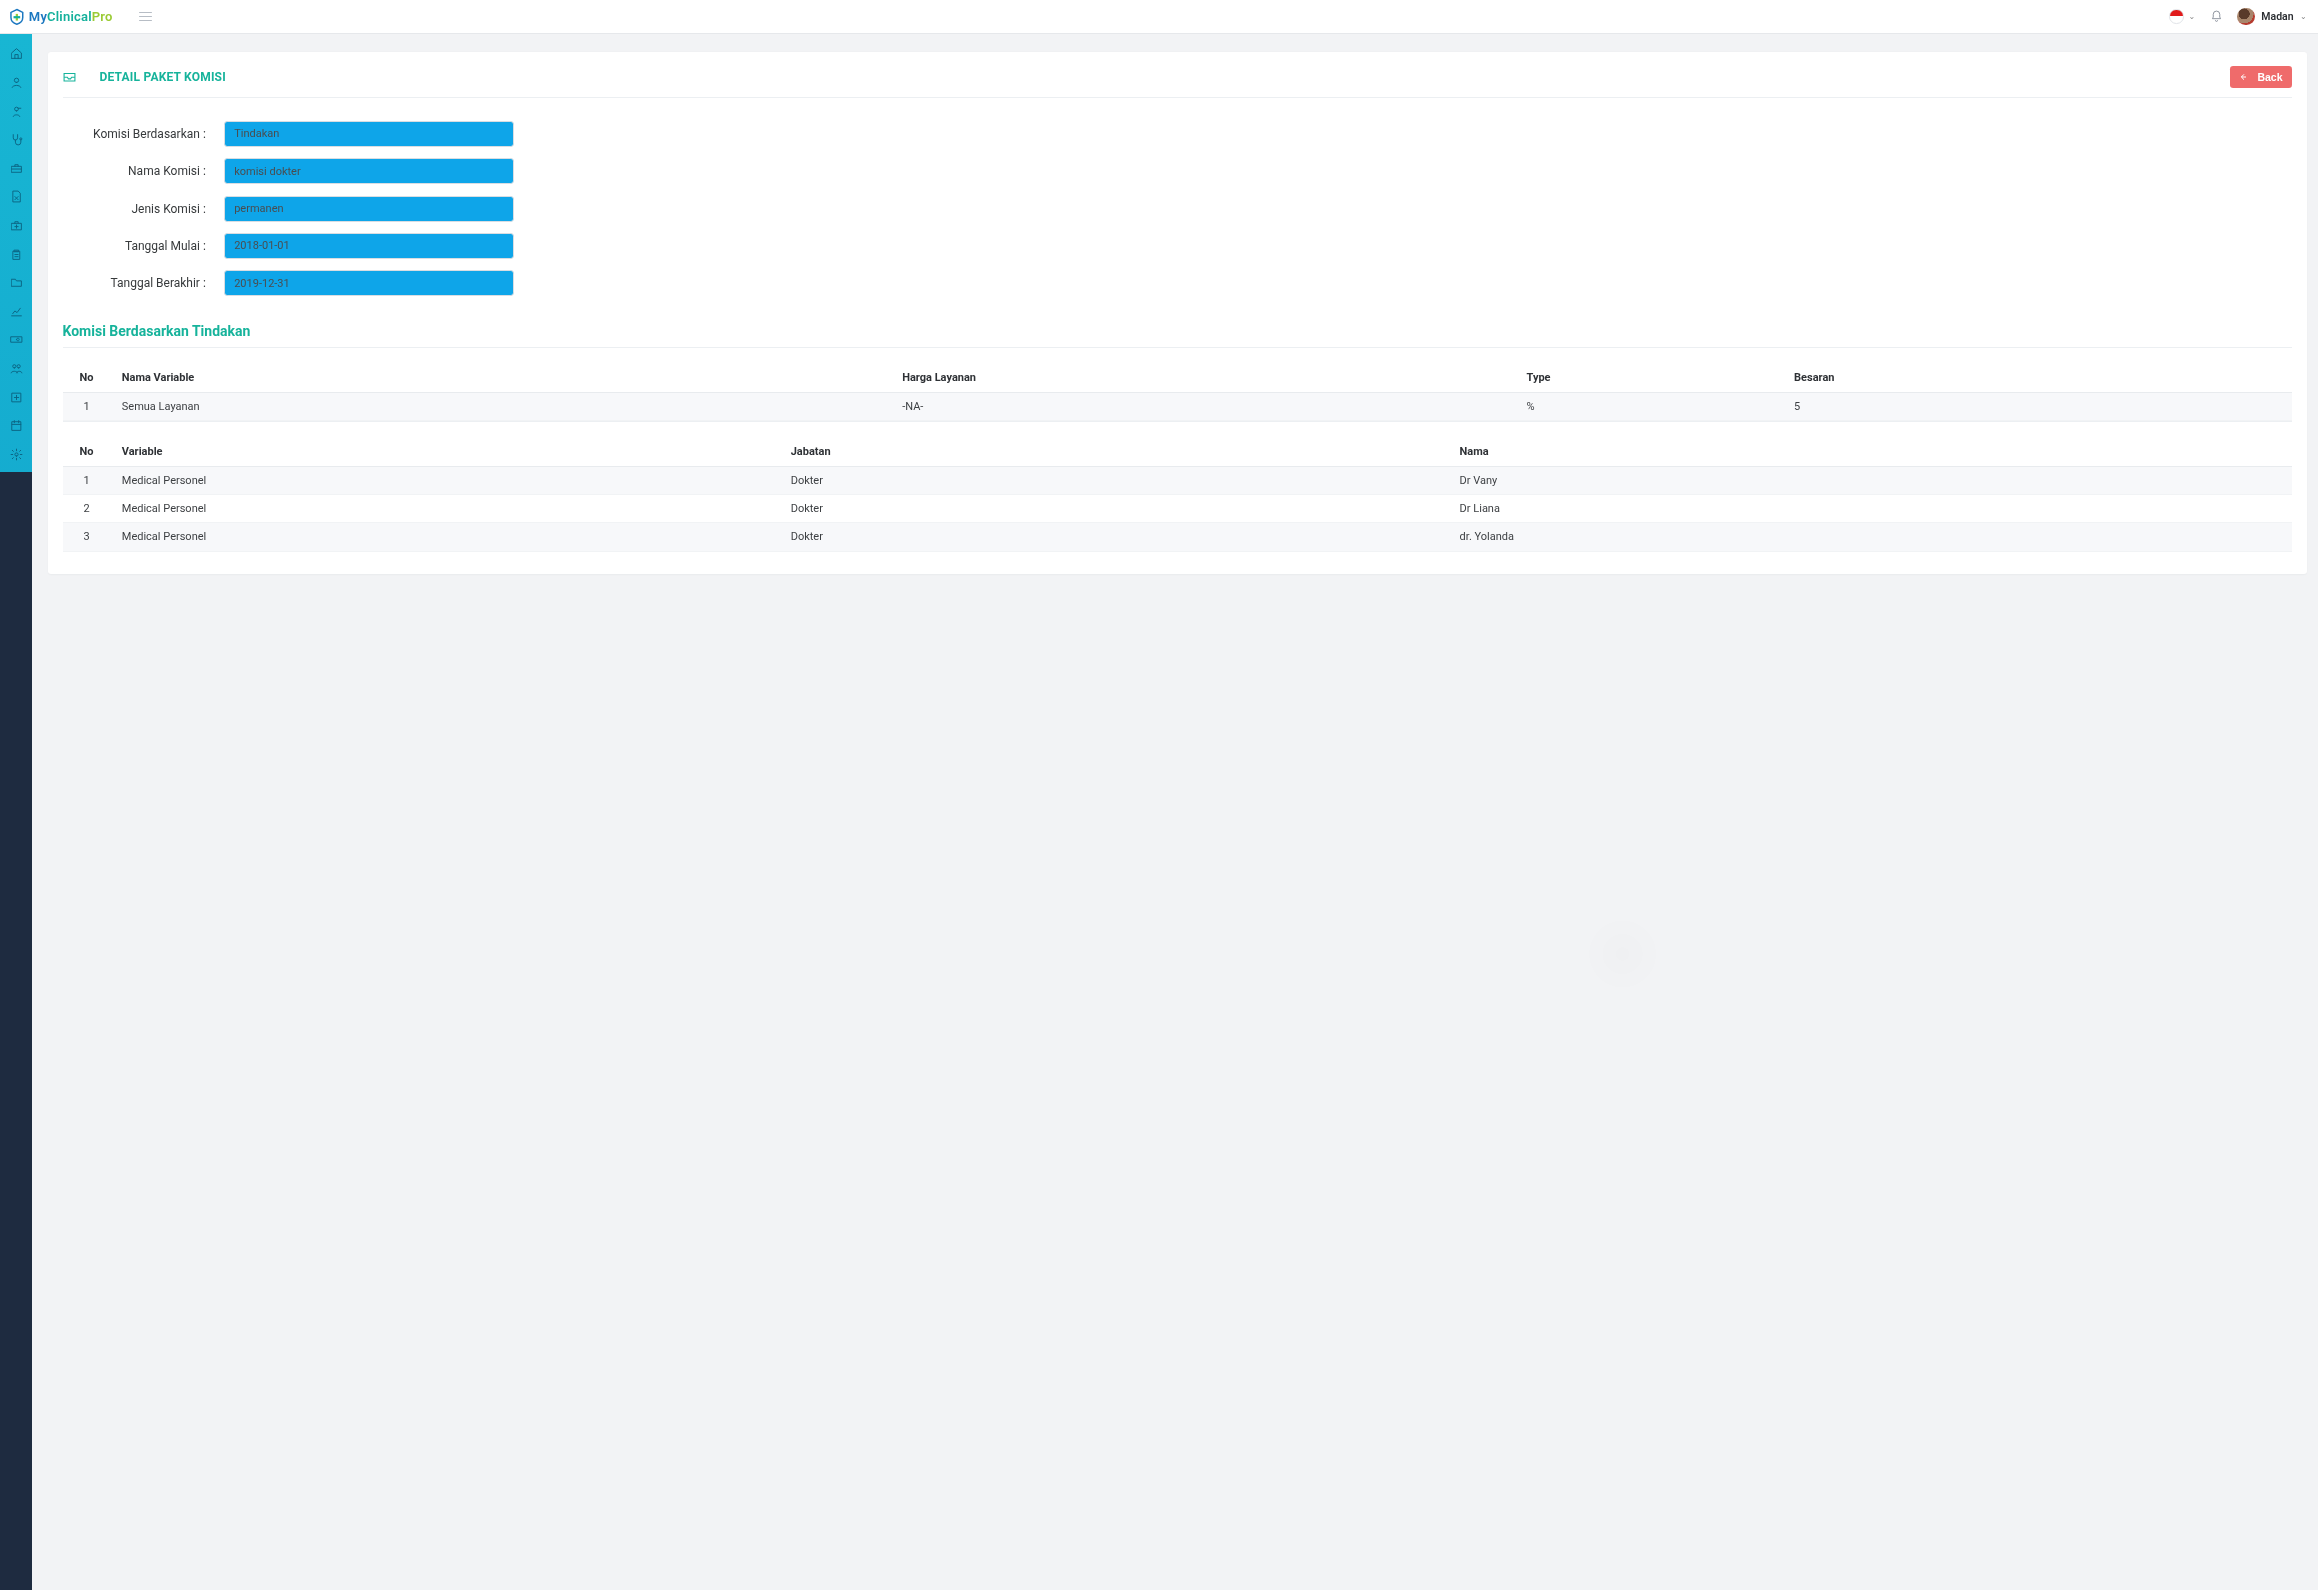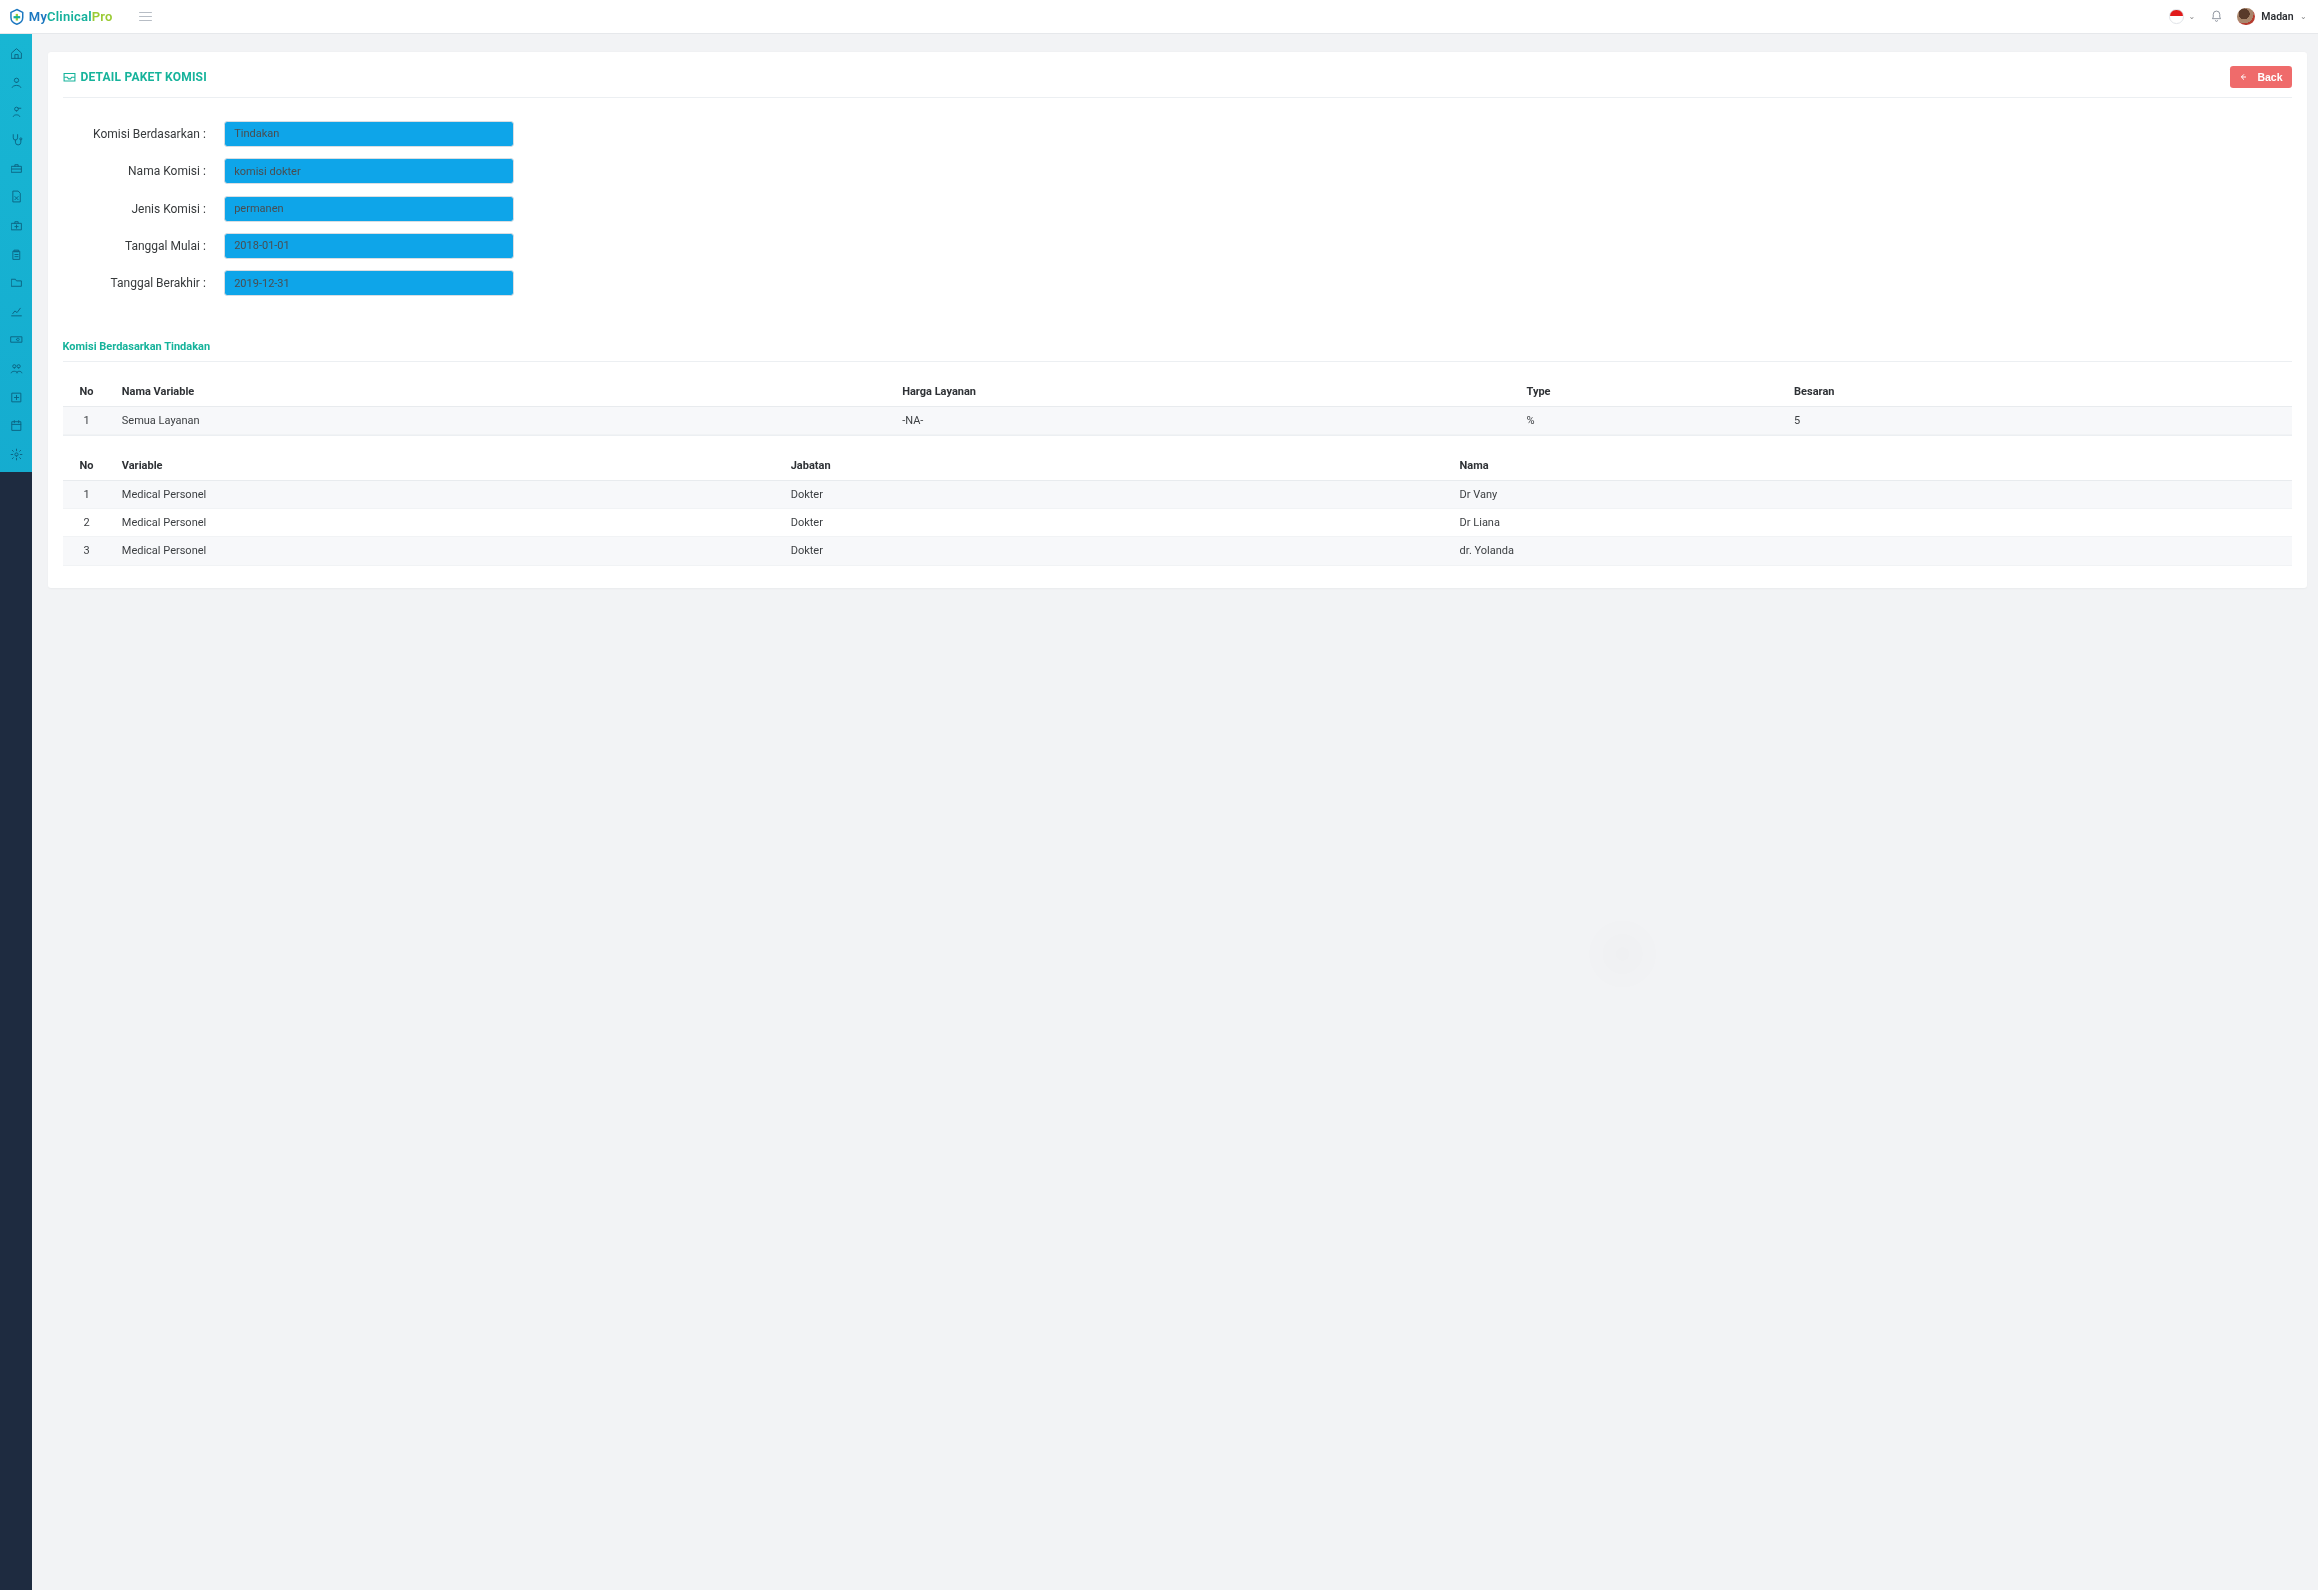--- a/index.html
+++ b/index.html
@@ -76,36 +76,36 @@
     width:32px;flex:1;background:#1e2b40;margin-top:3.2px;
   }
   .sb-ico{width:13px;height:13px;opacity:.85;}
   
   .main{flex:1;padding:17.7px 11.3px 0 16px;display:flex;flex-direction:column;}
   .card{
     background:#fff;border-radius:3.2px;padding:14.5px 14.5px 22.5px 14.5px;
     box-shadow:0 0.8px 1.6px rgba(30,40,50,.04);
   }
   .card-header{display:flex;align-items:center;justify-content:space-between;border-bottom:0.8px solid #eceff2;padding-bottom:9.7px;margin-bottom:22.5px;}
-  .card-title{display:flex;align-items:center;gap:5px;color:#16b39b;font-weight:700;font-size:12px;letter-spacing:0.2px;}
+  .card-title{display:flex;align-items:center;gap:24px;color:#16b39b;font-weight:700;font-size:12px;letter-spacing:0.2px;}
   .card-title .ico{width:13px;height:10.5px;}
   .back-btn{
     background:#ef6b6b;color:#fff;border:none;border-radius:3.2px;
     font-size:10.5px;font-weight:600;padding:4.8px 9.7px;cursor:pointer;display:flex;align-items:center;gap:10px;
   }
   
   .form-rows{max-width:451px;}
   .form-row{display:flex;align-items:center;margin-bottom:11.3px;}
   .form-label{width:161px;text-align:right;padding-right:17.7px;font-size:12px;color:#373a3c;}
   .form-value{
     flex:1;height:26px;background:#0ea5e9;border:0.8px solid #d9dde2;border-radius:3.2px;
     padding:0 9.7px;display:flex;align-items:center;font-size:11px;color:#4a4d50;
   }
   
-  .section-title{color:#16b39b;font-weight:700;font-size:11px;margin-top:44px;margin-bottom:8px;}
+  .section-title{color:#16b39b;font-weight:700;font-size:14px;margin-top:27px;margin-bottom:8px;}
   .section-hr{border:none;border-top:0.8px solid #eceff2;margin-bottom:14.5px;}
   
   table.data{width:100%;border-collapse:collapse;font-size:11px;}
   table.data thead th{
     text-align:left;font-weight:700;color:#2e3135;padding:8px 11.3px;border-bottom:0.8px solid #e8ebee;
   }
   table.data tbody td{padding:7.2px 11.3px;border-bottom:0.8px solid #f1f3f5;color:#3c3f42;}
   table.data tbody tr:nth-child(odd){background:#f7f8fa;}
   table.data td.center, table.data th.center{text-align:center;}
   table.data .col-no{width:48px;}

